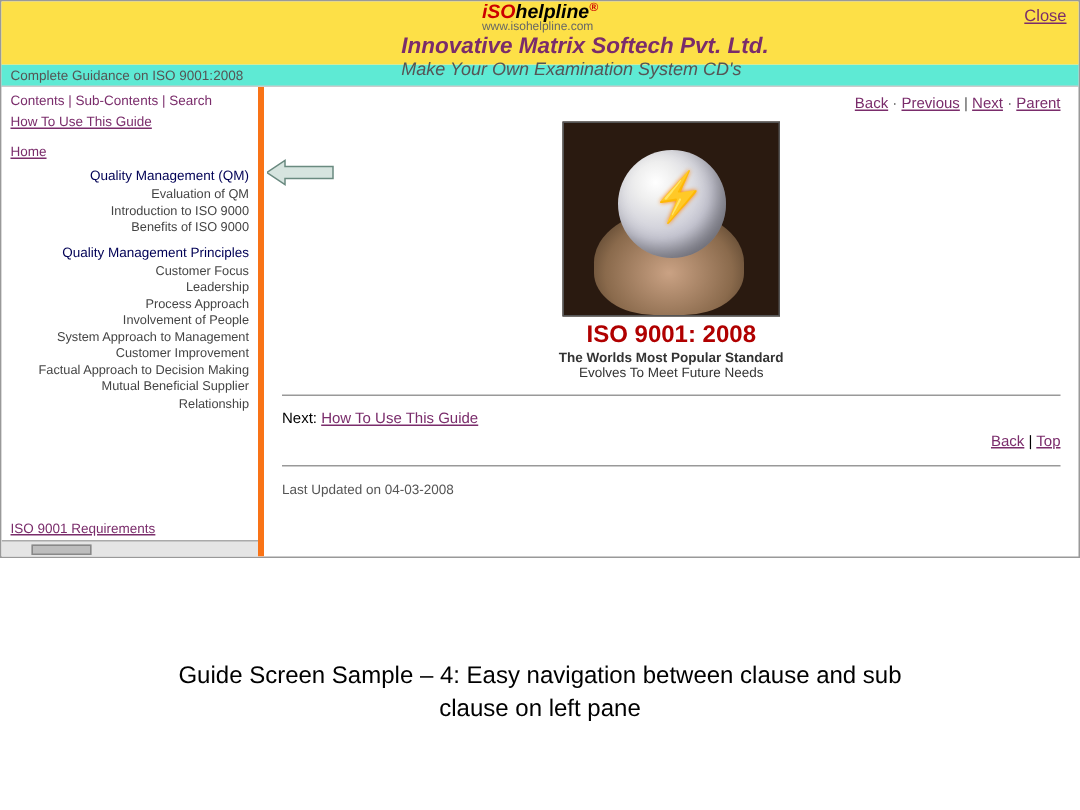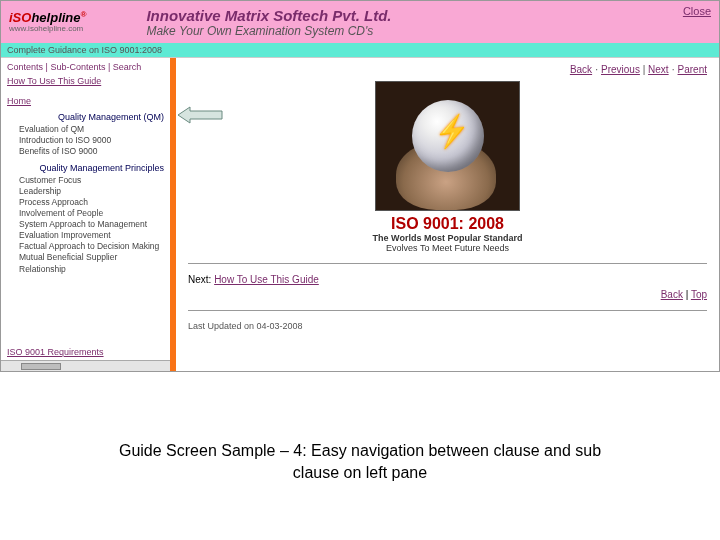--- a/index.html
+++ b/index.html
@@ -1,36 +1,36 @@
 <!DOCTYPE html>
 <html><head>
 <meta charset="utf-8">
 <style>
   * { box-sizing: border-box; margin: 0; padding: 0; }
   body { font-family: Arial, sans-serif; width: 720px; height: 540px; background: #fff; position: relative; }
   .app { width: 720px; height: 372px; display: flex; flex-direction: column; border: 1px solid #999; }
-  .banner { background: #f9a8d4; height: 42px; display: flex; align-items: center; padding: 0 8px; position: relative; }
+  .banner { background: #fde047; height: 42px; display: flex; align-items: center; padding: 0 8px; position: relative; flex-direction: column; }
   .logo { display: flex; flex-direction: column; line-height: 1; }
   .logo-top { font-weight: bold; font-size: 13px; font-style: italic; }
   .logo-top .red { color: #c00; }
   .logo-top .black { color: #000; }
   .logo-sub { font-size: 8px; color: #666; }
   .banner-titles { margin-left: 60px; }
   .bt1 { color: #7a2c6b; font-weight: bold; font-style: italic; font-size: 15px; }
   .bt2 { color: #555; font-style: italic; font-size: 12px; }
   .close { position: absolute; right: 8px; top: 4px; color: #7a2c6b; font-size: 11px; text-decoration: underline; cursor: pointer; }
   .subhead { font-size: 9px; color: #555; padding: 2px 6px; border-bottom: 1px solid #ccc; background:#5eead4; }
   .body { flex: 1; display: flex; overflow: hidden; }
-  .sidebar { width: 175px; background: #fff; border-right: 6px solid #f97316; padding: 4px 6px; font-size: 9px; color: #333; overflow: hidden; position: relative; }
+  .sidebar { width: 175px; background: #fff; border-right: 4px solid #f97316; padding: 4px 6px; font-size: 9px; color: #333; overflow: hidden; position: relative; }
   .side-top a, .side-top span { color: #7a2c6b; font-size: 9px; }
   .side-top { margin-bottom: 4px; }
   .side-link { color: #7a2c6b; text-decoration: underline; cursor: pointer; display: block; margin: 2px 0; }
   .side-head { color: #005; margin: 6px 0 2px; cursor: pointer; text-align: right; }
   .side-list { margin-left: 12px; }
-  .side-list div { color: #444; font-size: 8.5px; line-height: 1.3; }
+  .side-list div { color: #444; font-size: 8.5px; line-height: 1.3; text-align: right; }
   .bottom-item { position: absolute; bottom: 14px; left: 6px; color:#7a2c6b; text-decoration: underline; font-size:9px; cursor:pointer; }
   .scroll-x { position:absolute; bottom:0; left:0; right:0; height:11px; background:#e5e5e5; border-top:1px solid #aaa; display:flex; align-items:center; }
   .scroll-x .thumb { width:40px; height:7px; background:#bdbdbd; border:1px solid #888; margin-left:20px; }
   .arrow-callout { position:absolute; left:178px; top:105px; width:45px; height:20px; }
   .arrow-callout svg { width:45px; height:20px; }
   .main { flex:1; padding: 6px 12px; font-size: 10px; overflow:hidden; position:relative; }
   .navline { text-align: right; font-size: 10px; color:#555; margin-bottom:6px; }
   .navline a { color:#7a2c6b; text-decoration: underline; cursor:pointer; }
   .centerblock { text-align:center; margin: 4px auto; }
   .photo { width:145px; height:130px; background:#2a1a10; border:1px solid #555; margin:0 auto 4px; position:relative; overflow:hidden; }
@@ -87,21 +87,21 @@
         <div>Benefits of ISO 9000</div>
       </div>
 
       <div class="side-head">Quality Management Principles</div>
       <div class="side-list">
         <div>Customer Focus</div>
         <div>Leadership</div>
         <div>Process Approach</div>
         <div>Involvement of People</div>
         <div>System Approach to Management</div>
-        <div>Evaluation Improvement</div>
+        <div>Customer Improvement</div>
         <div>Factual Approach to Decision Making</div>
         <div>Mutual Beneficial Supplier Relationship</div>
       </div>
 
       <a class="bottom-item">ISO 9001 Requirements</a>
       <div class="scroll-x">
           <div class="thumb"></div>
         </div>
     </div>
 

